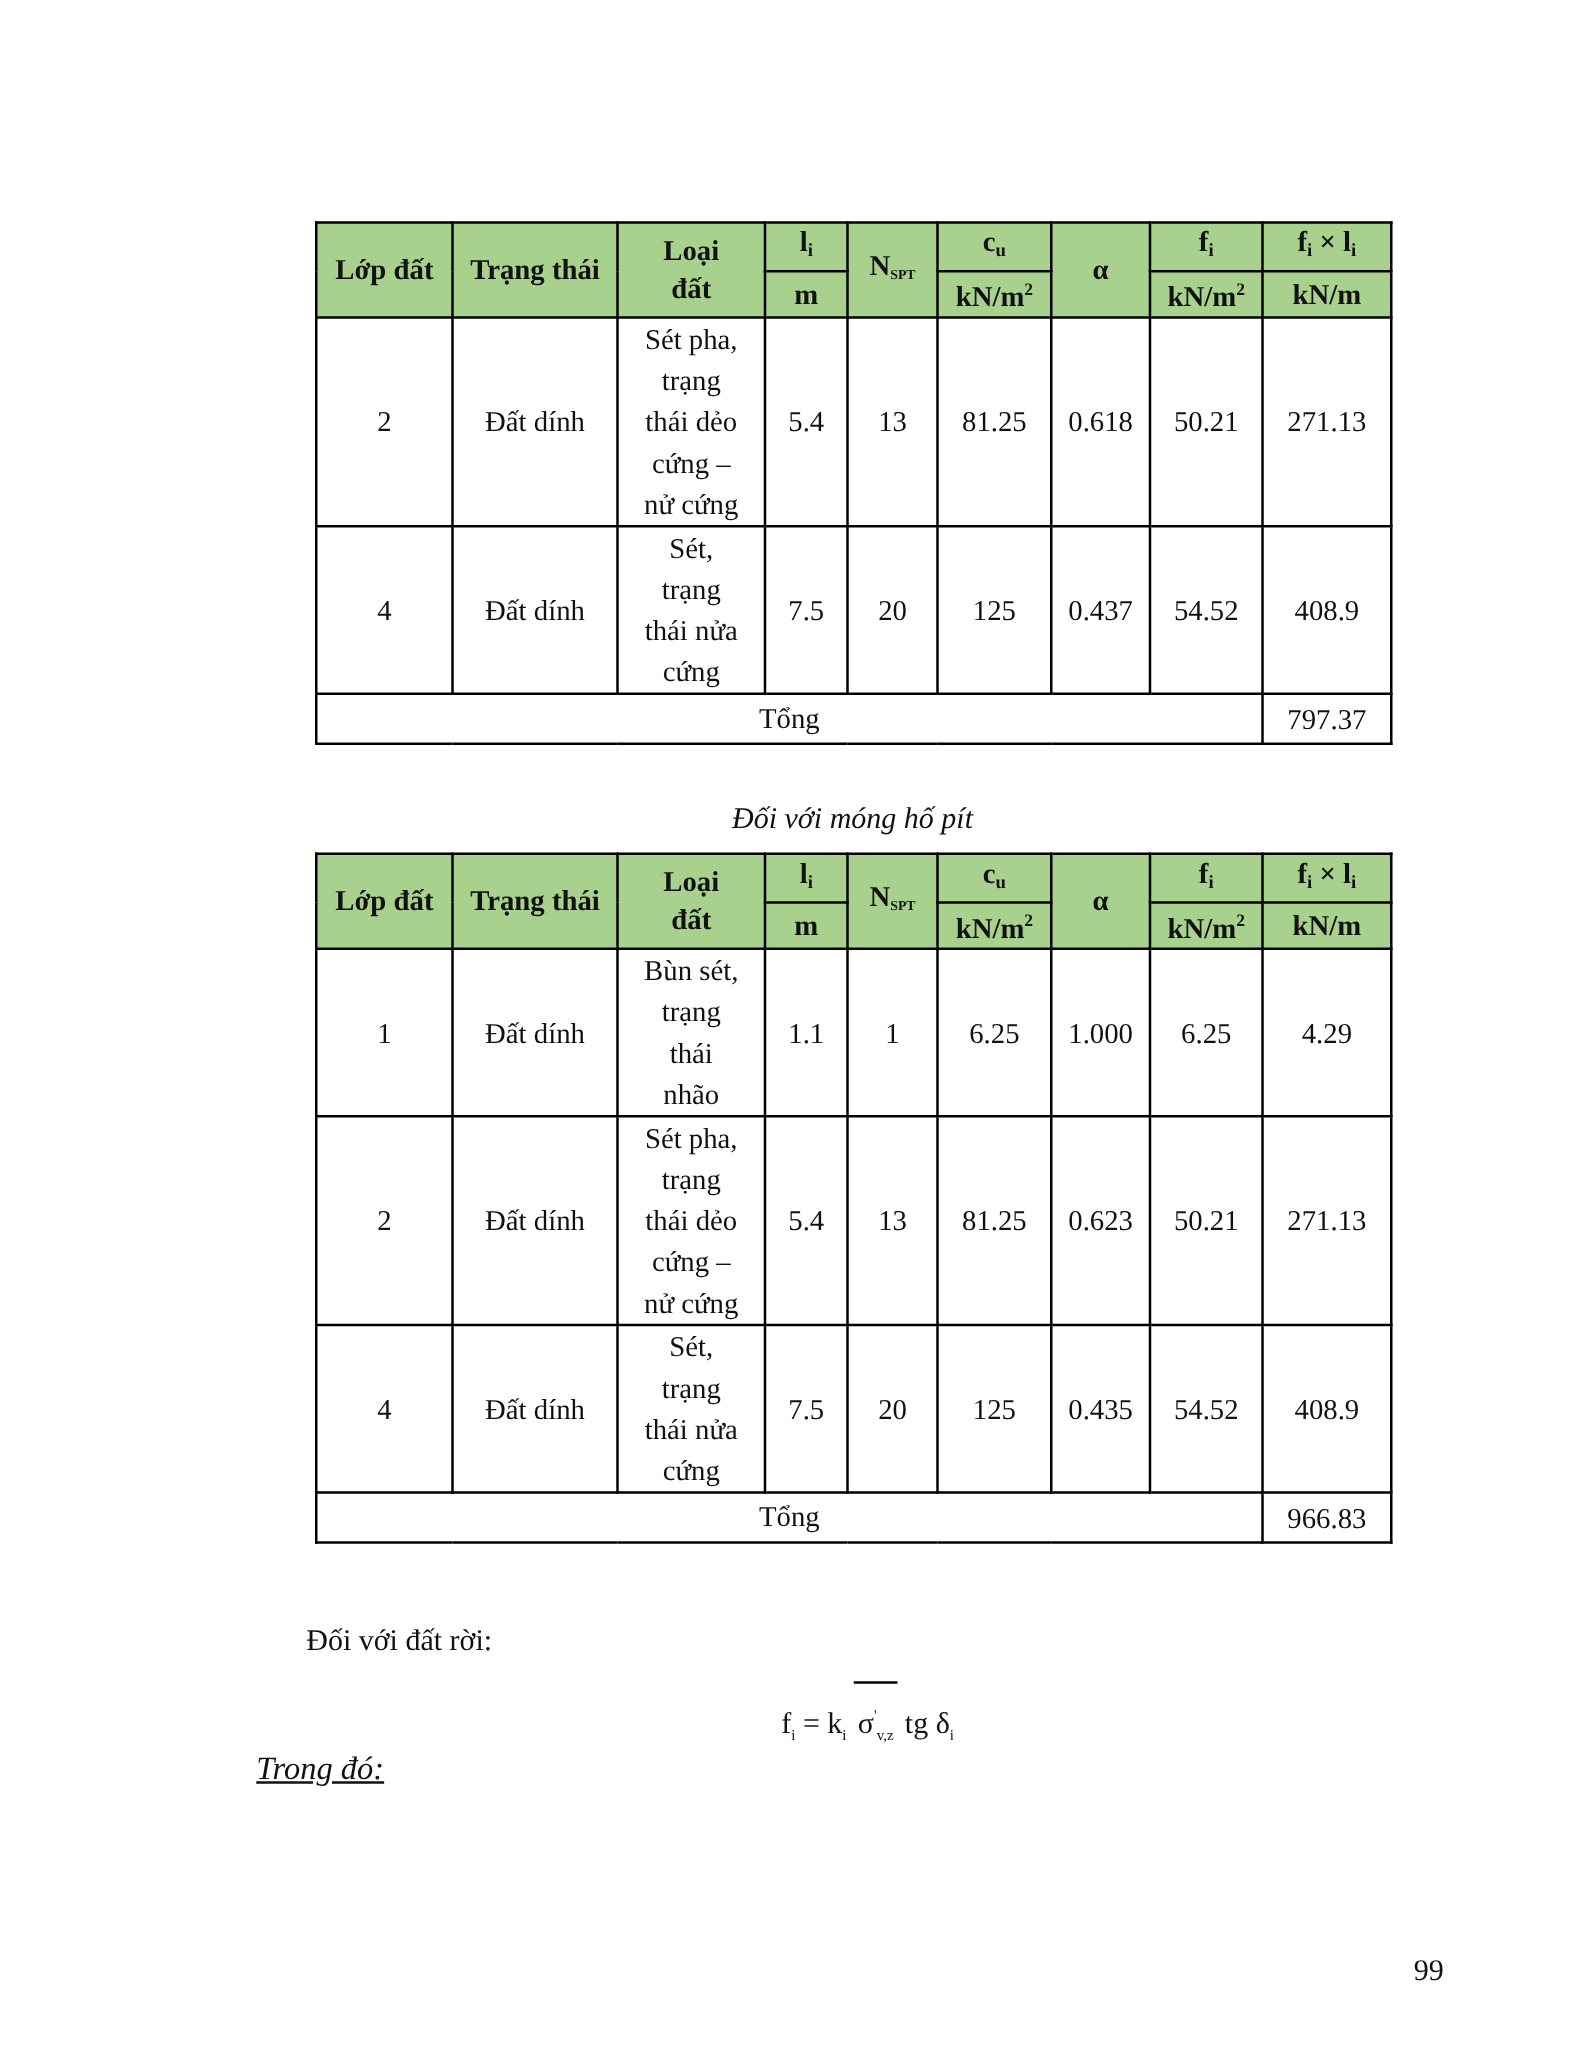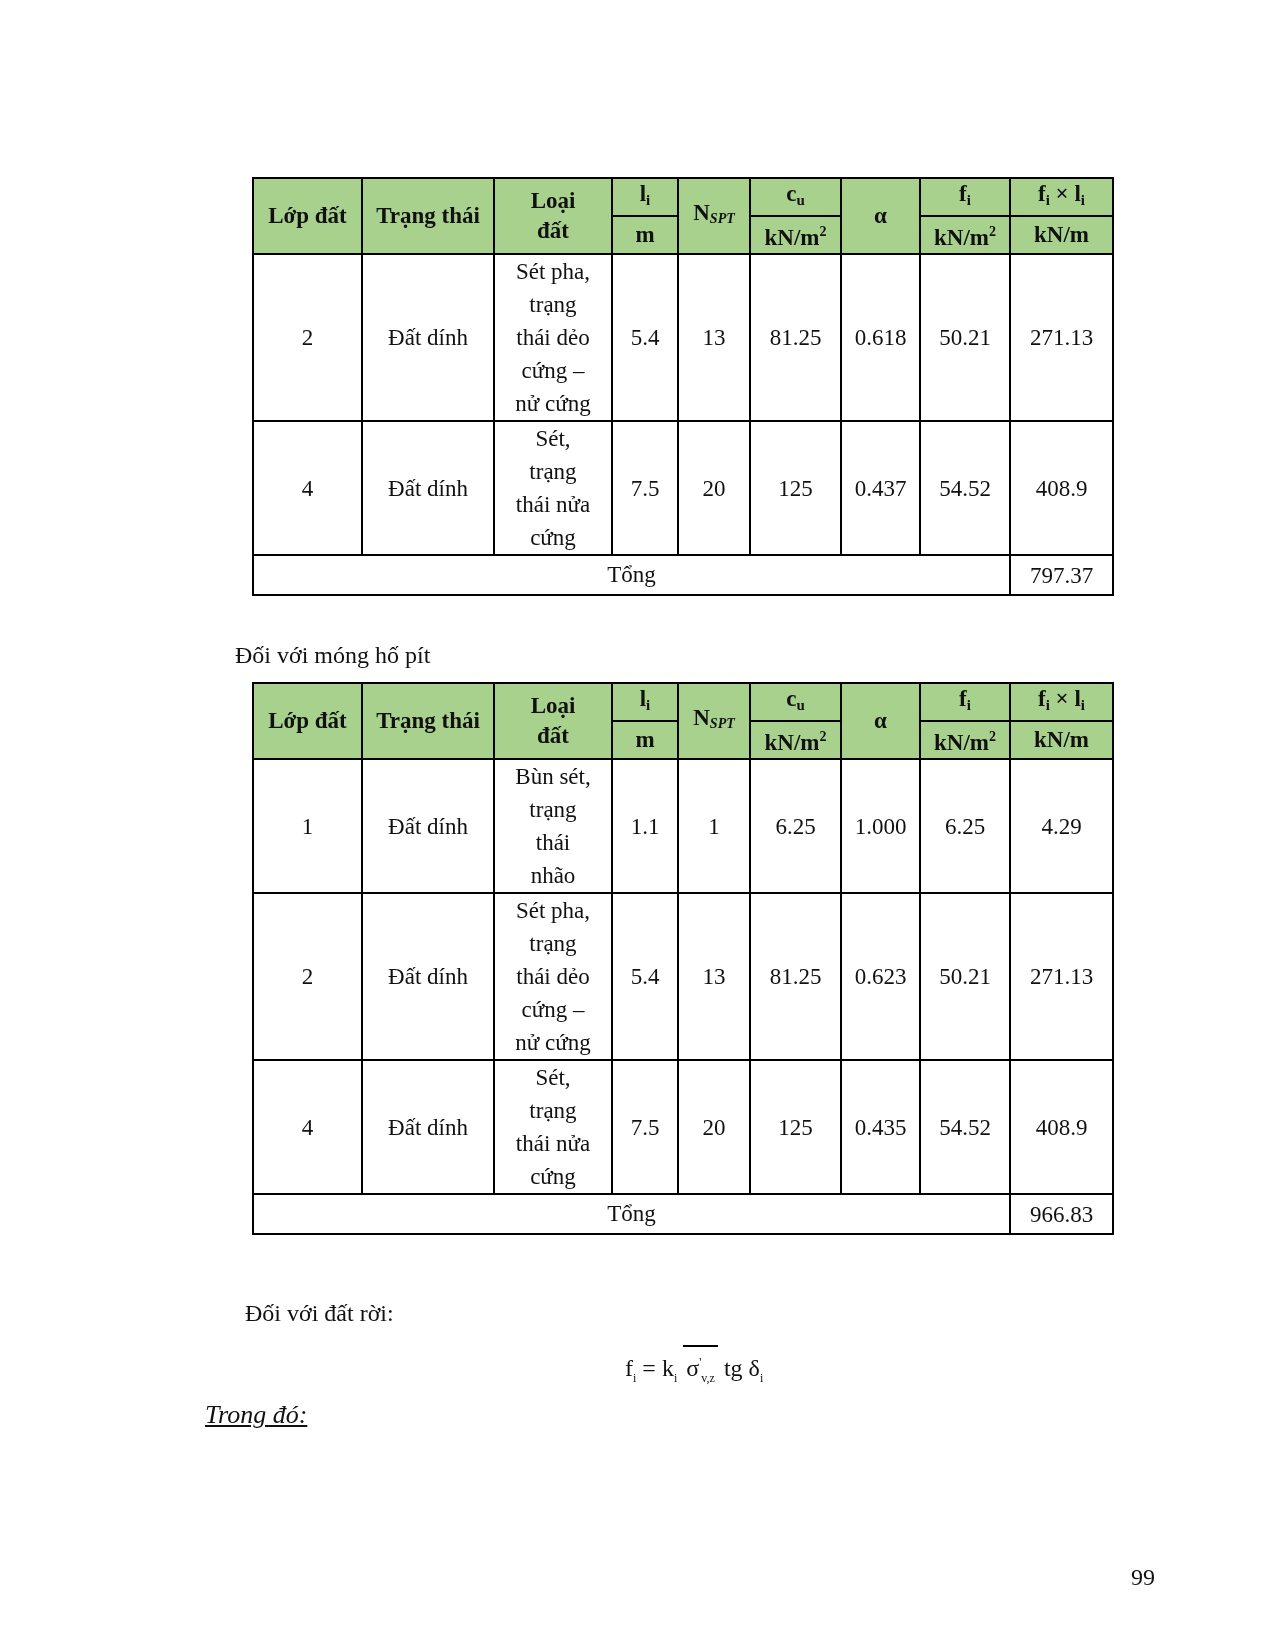--- a/index.html
+++ b/index.html
@@ -4,27 +4,27 @@
 <style>
   html, body { margin: 0; padding: 0; background: #ffffff; }
   body { width: 1275px; height: 1650px; position: relative; overflow: hidden;
          font-family: "Liberation Serif", "DejaVu Serif", serif; color: #111; }
   table.soil { position: absolute; left: 252px; width: 860px; border-collapse: collapse; table-layout: fixed; }
   table.soil td { border: 2px solid #000; text-align: center; vertical-align: middle; padding: 0 4px; font-size: 23px; line-height: 33px; }
   table.soil tr.h td { background: #a9d18e; font-weight: bold; font-size: 23px; line-height: 30px; }
   #t1 { top: 177px; }
   #t2 { top: 682px; }
   .sub { font-size: 15px; vertical-align: -4px; }
-  .subb { font-size: 14px; vertical-align: -3px; font-style: italic; }
+  .subb { font-size: 11px; vertical-align: -3px; }
   .sup { font-size: 14px; vertical-align: 9px; }
-  .caption { position: absolute; top: 642px; left: 235px; width: 860px; font-size: 24px; }
+  .caption { position: absolute; top: 642px; left: 252px; width: 860px; text-align: center; font-style: italic; font-size: 24px; }
   .para { position: absolute; top: 1300px; left: 245px; font-size: 24px; font-family: Liberation Serif, serif; }
   .formula { position: absolute; top: 1345px; left: 625px; font-size: 24px; white-space: nowrap; }
   .formula .small { font-size: 12px; vertical-align: -6px; }
-  .formula .sig { display: inline-block; border-top: 2px solid #000; padding: 2px 3px 0 3px; line-height: 26px; }
+  .formula .sig { display: inline-block; border-top: 2px solid #000; padding: 12px 3px 0 3px; line-height: 26px; }
   .trongdo { position: absolute; top: 1400px; left: 205px; font-size: 26px; font-style: italic; text-decoration: underline; }
   .pagenum { position: absolute; top: 1564px; left: 1131px; font-size: 24px; }
 </style>
 </head>
 <body>
 
 <table class="soil" id="t1">
   <colgroup>
     <col style="width:109px">
       <col style="width:132px">

